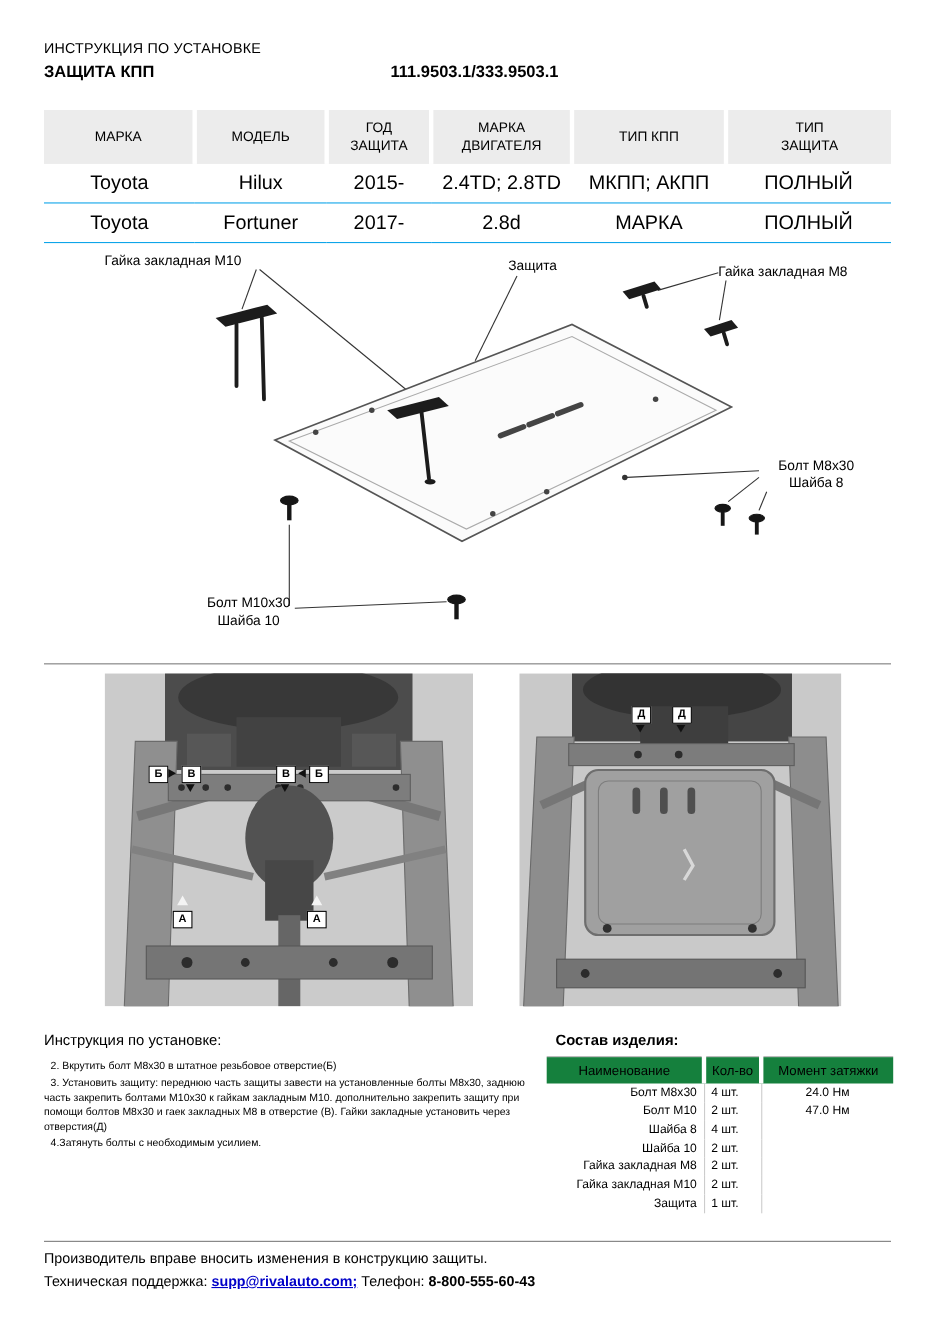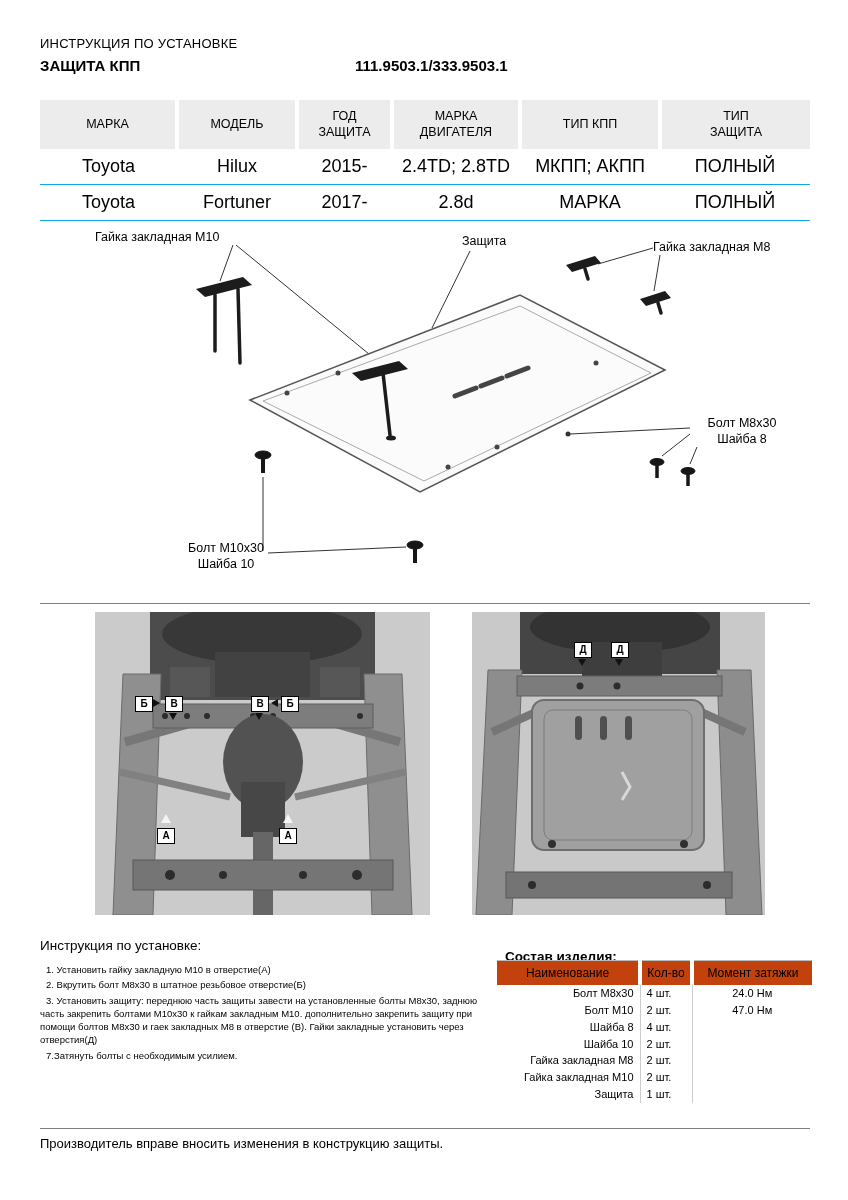--- a/index.html
+++ b/index.html
@@ -29,23 +29,23 @@
   .tri{position:absolute;width:0;height:0;}
   .tri-down-b{border-left:4px solid transparent;border-right:4px solid transparent;border-top:7px solid #111;}
   .tri-right-b{border-top:4px solid transparent;border-bottom:4px solid transparent;border-left:7px solid #111;}
   .tri-left-b{border-top:4px solid transparent;border-bottom:4px solid transparent;border-right:7px solid #111;}
   .tri-up-w{border-left:5px solid transparent;border-right:5px solid transparent;border-bottom:9px solid #f4f4f4;}
 
   .inst{position:absolute;left:40px;top:938px;width:455px;}
   .inst-title{font-size:13.5px;font-weight:normal;margin:0 0 10px 0;}
   .step{margin:0 0 2px 0;font-size:9.5px;line-height:1.4;text-indent:6px;}
 
-  .parts-title{position:absolute;left:505px;top:938px;font-size:13.5px;font-weight:bold;margin-top:11px;}
+  .parts-title{position:absolute;left:505px;top:938px;font-size:13.5px;font-weight:bold;}
   table.parts{position:absolute;left:497px;top:960px;width:315px;border-collapse:collapse;table-layout:fixed;border-top:1px solid #bbb;}
-  table.parts th{background:#c2410c;font-weight:normal;font-size:12px;text-align:center;padding:5px 2px;}
+  table.parts th{background:#15803d;font-weight:normal;font-size:12px;text-align:center;padding:5px 2px;}
   table.parts th + th{border-left:4px solid #fff;}
   table.parts td{font-size:11px;padding:1px 6px;line-height:1.35;}
   table.parts td.c-name{text-align:right;}
   table.parts td.c-qty{border-left:1px solid #ccc;border-right:1px solid #ccc;}
   table.parts td.c-torque{text-align:center;}
 
   .ft-1{position:absolute;left:40px;top:1136px;font-size:13px;}
   .ft-2{position:absolute;left:40px;top:1157px;font-size:13px;}
   .ft-2 a{color:#0000c8;font-weight:bold;text-decoration:underline;}
   .ft-2 .b{font-weight:bold;}
@@ -249,24 +249,23 @@
       <circle cx="235" cy="273" r="4" fill="#2c2c2c"></circle>
     </svg>
     <div class="mk" style="left:102px;top:30px">Д</div>
     <div class="tri tri-down-b" style="left:106px;top:47px"></div>
     <div class="mk" style="left:139px;top:30px">Д</div>
     <div class="tri tri-down-b" style="left:143px;top:47px"></div>
   </div>
 
   <div class="inst">
     <div class="inst-title">Инструкция по установке:</div>
-    <p class="step">1. Установить гайку закладную М10 в отверстие(А)</p>
     <p class="step">2. Вкрутить болт М8х30 в штатное резьбовое отверстие(Б)</p>
     <p class="step">3. Установить защиту: переднюю часть защиты завести на установленные болты М8х30, заднюю часть закрепить болтами М10х30 к гайкам закладным М10. дополнительно закрепить защиту при помощи болтов М8х30 и гаек закладных М8 в отверстие (В). Гайки закладные установить через отверстия(Д)</p>
-    <p class="step">7.Затянуть болты с необходимым усилием.</p>
+    <p class="step">4.Затянуть болты с необходимым усилием.</p>
   </div>
 
   <div class="parts-title">Состав изделия:</div>
   <table class="parts">
     <colgroup>
         <col style="width:143px">
         <col style="width:52px">
         <col style="width:120px">
       </colgroup>
     <thead>
@@ -310,14 +309,20 @@
       <tr>
         <td class="c-name">Защита</td>
         <td class="c-qty">1 шт.</td>
         <td class="c-torque"></td>
       </tr>
     </tbody>
   </table>
 
   <div class="rule" style="top:1128px"></div>
   <div class="ft-1">Производитель вправе вносить изменения в конструкцию защиты.</div>
+  <div class="ft-2">
+    <span>Техническая поддержка:</span>
+    <a href="#">supp@rivalauto.com;</a>
+    <span>Телефон:</span>
+    <span class="b">8-800-555-60-43</span>
+  </div>
 
 </div>
 
 </body></html>

